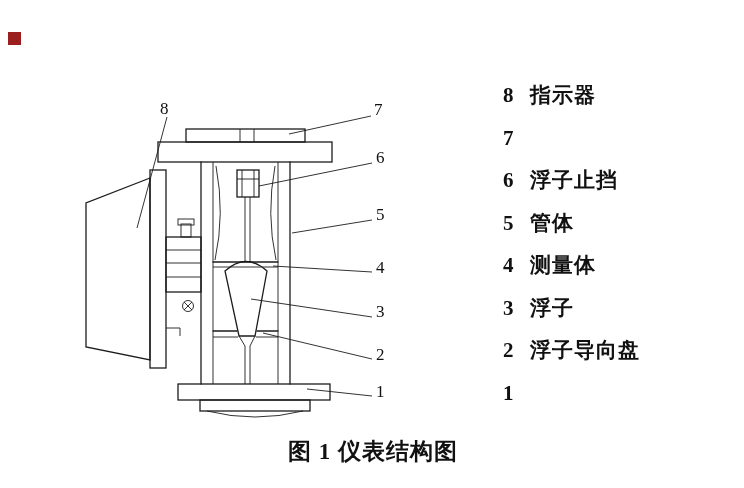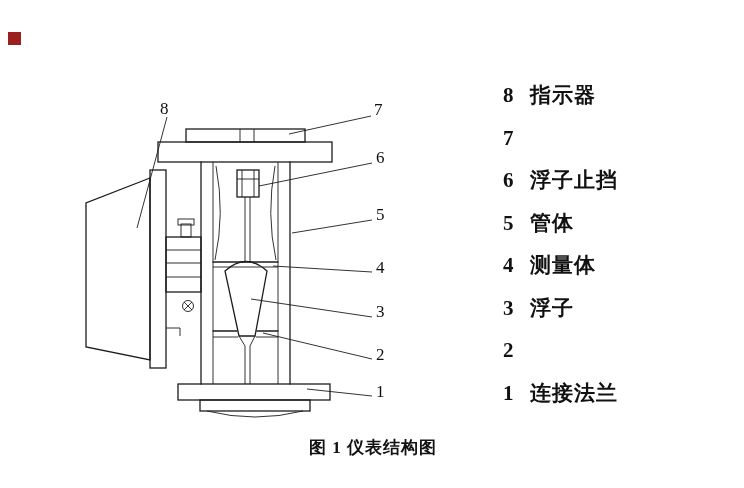--- a/index.html
+++ b/index.html
@@ -15,21 +15,21 @@
   .callout{font-family:"Liberation Serif", serif;font-size:17px;fill:#111;}
 
   
   .legend{position:absolute;left:503px;top:84px;display:flex;flex-direction:column;gap:20.5px;}
   .legend-row{display:flex;align-items:baseline;font-size:21px;line-height:22px;font-weight:600;}
   .legend-num{display:inline-block;width:27px;font-weight:600;}
   .legend-label{letter-spacing:1px;}
 
   
   .caption{position:absolute;left:228px;top:436px;width:290px;text-align:center;
-           font-size:17px;font-weight:bold;letter-spacing:1px;}
+           font-size:23px;font-weight:bold;letter-spacing:1px;}
 
   
   .marker{position:absolute;left:8px;top:32px;}
 </style>
 </head>
 <body>
 
 <div class="stage">
 
   <svg class="marker" width="14" height="14">
@@ -155,22 +155,22 @@
     <div class="legend-row">
       <span class="legend-num">4</span>
       <span class="legend-label">测量体</span>
     </div>
     <div class="legend-row">
       <span class="legend-num">3</span>
       <span class="legend-label">浮子</span>
     </div>
     <div class="legend-row">
       <span class="legend-num">2</span>
+      <span class="legend-label">浮子导向盘</span>
     </div>
     <div class="legend-row">
       <span class="legend-num">1</span>
-      <span class="legend-label">连接法兰</span>
     </div>
   </div>
 
   <div class="caption">图 1 仪表结构图</div>
 
 </div>
 
 </body></html>

